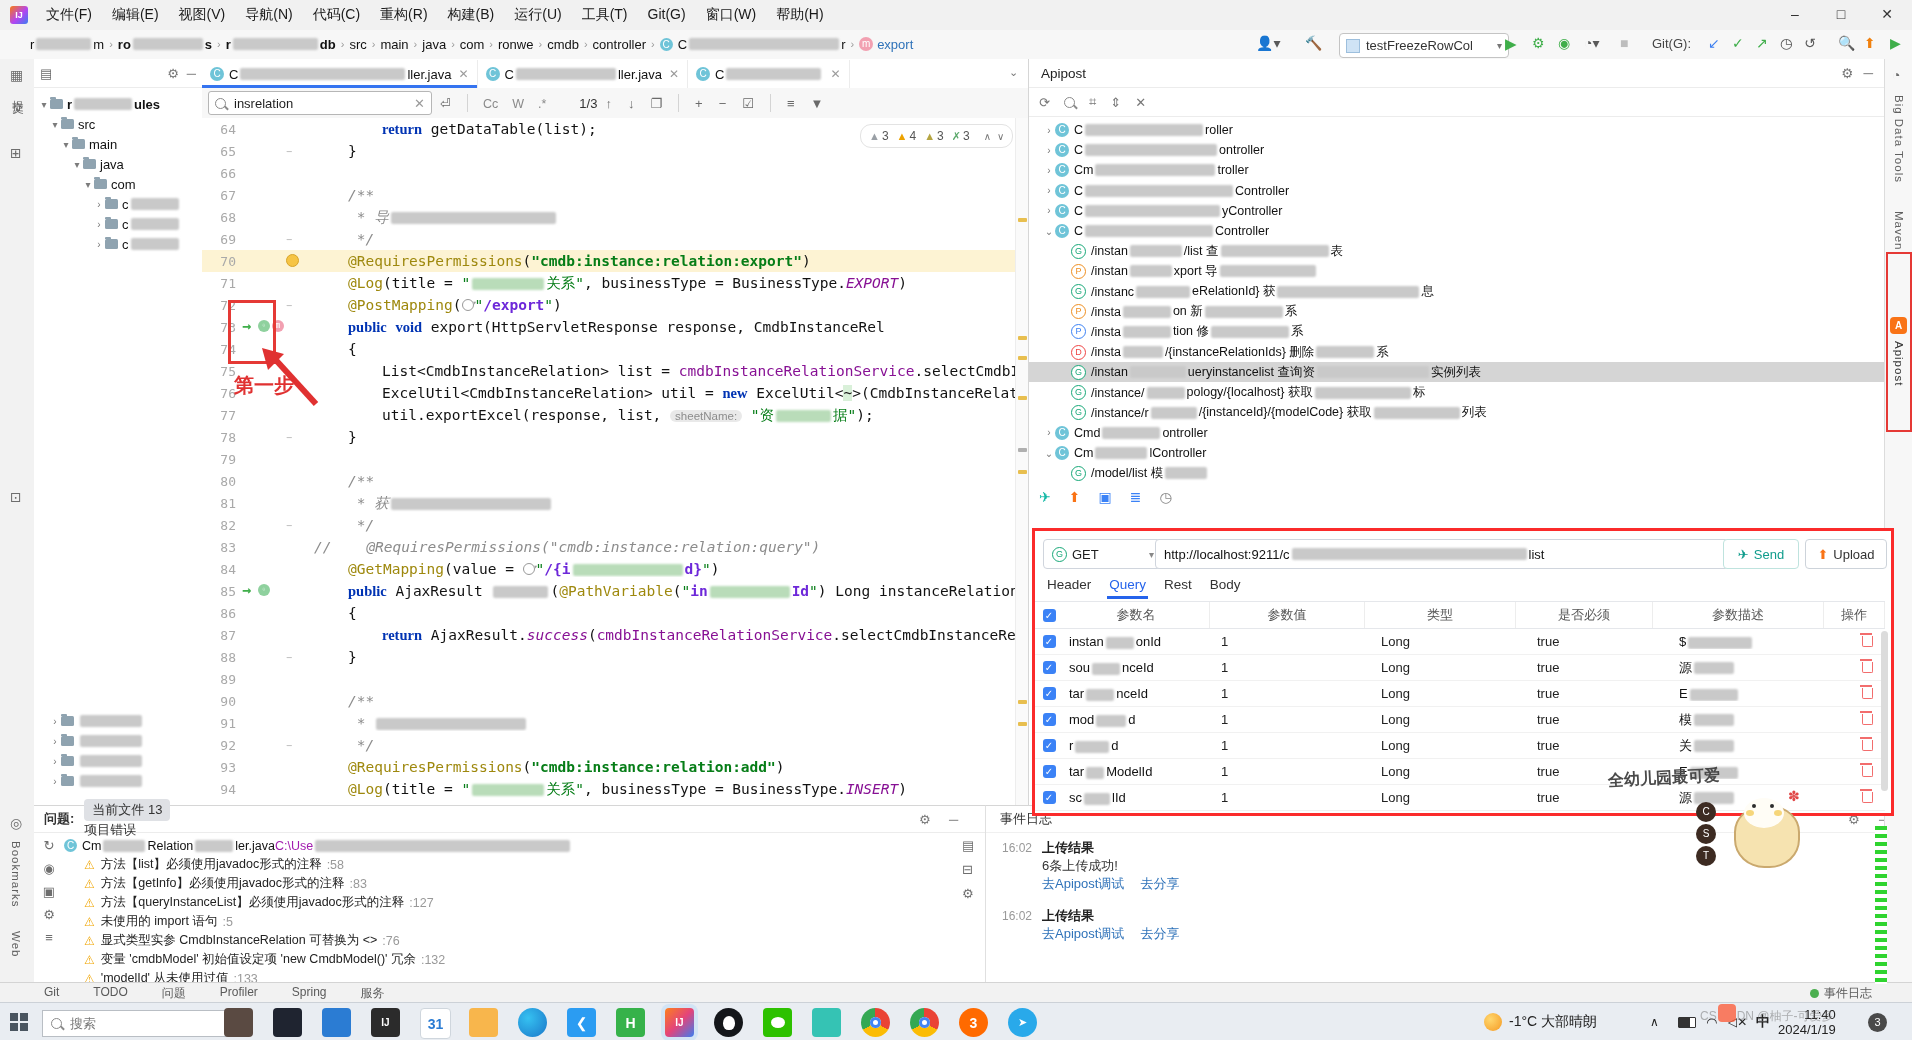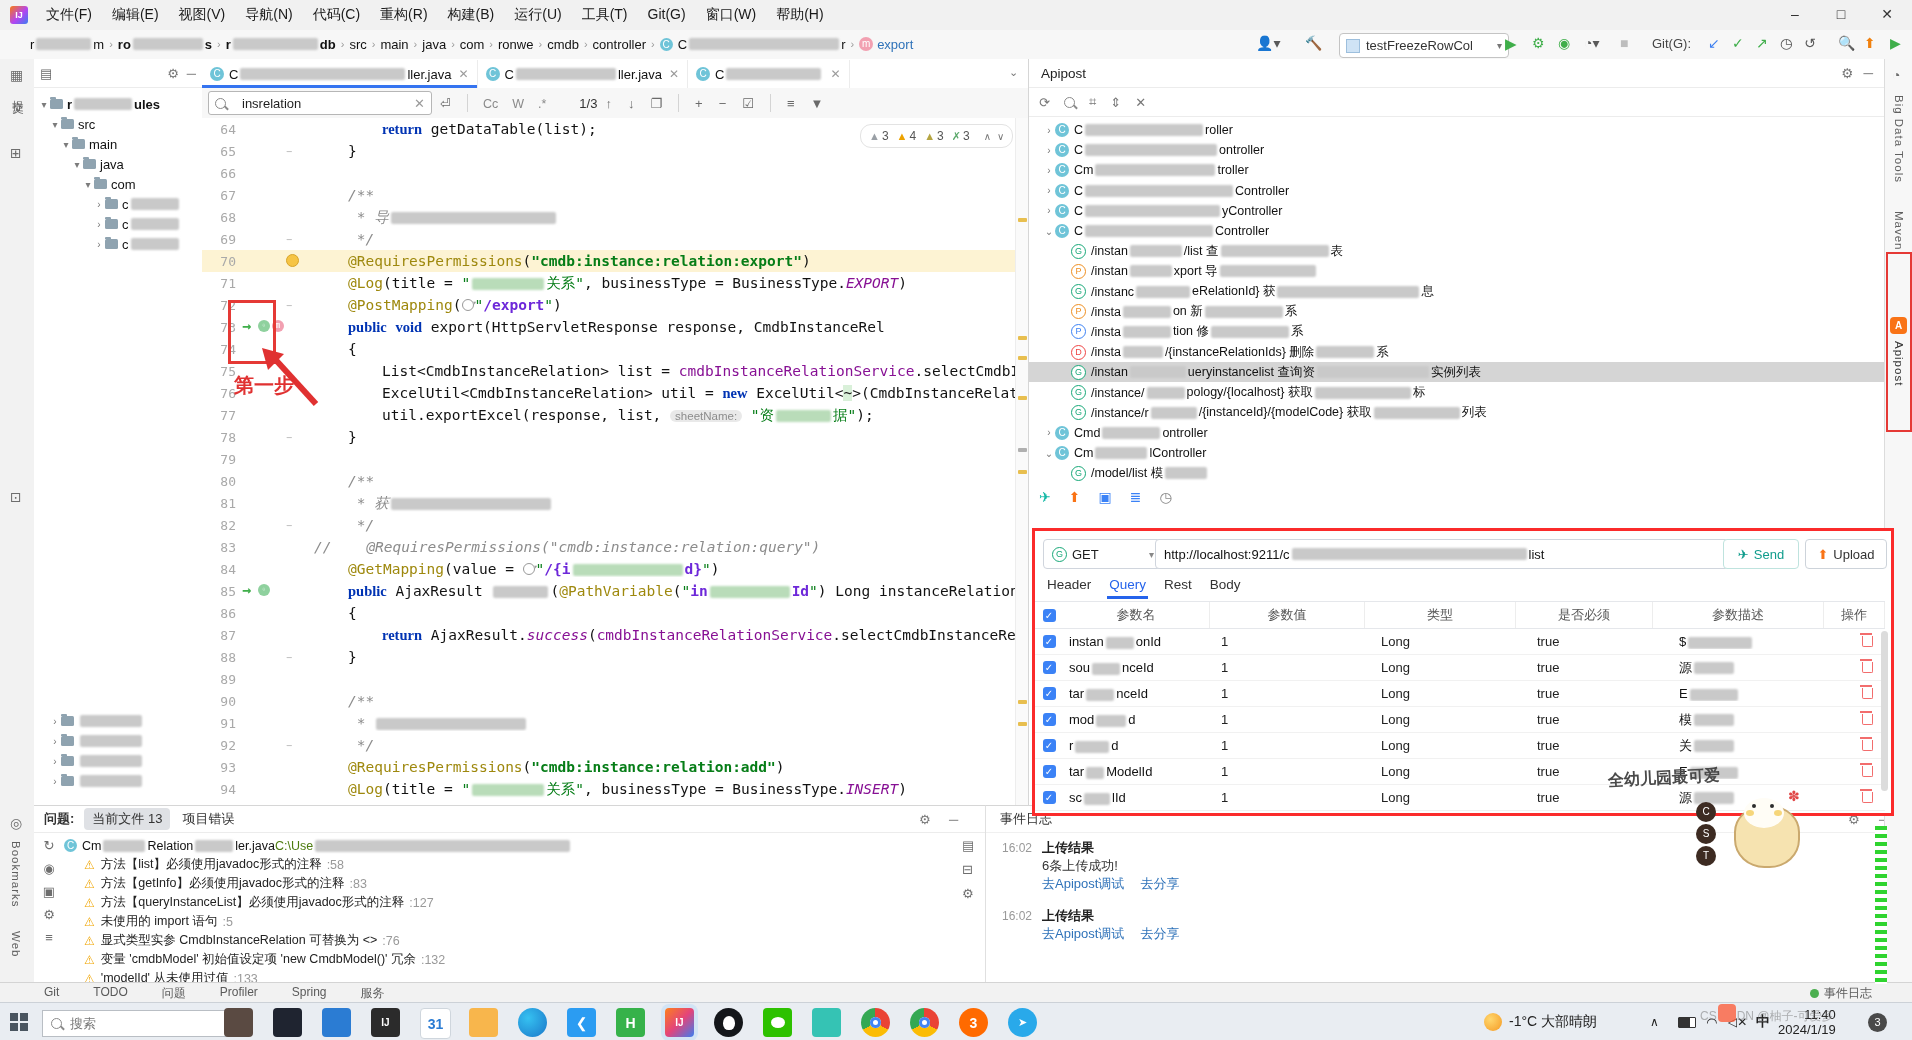--- a/index.html
+++ b/index.html
@@ -357,21 +357,21 @@
         <span class="p">C</span>
         <span class="rd" style="width: 95px;"></span>
         <span class="tab-x">✕</span>
       </div>
     </div>
   <span class="abs" style="left:1009px;top:66px;color:#777;font-size:11px;">⌄</span>
 
   <div class="abs" id="findbar">
     <div id="findbox">
       <span class="mag"></span>
-      <span style="margin-left:16px;color:#1f1f1f;font-size:13px;">insrelation</span>
+      <span style="margin-left:8px;color:#1f1f1f;font-size:13px;">insrelation</span>
       <span style="margin-left:auto;color:#9a9a9a;">✕</span>
     </div>
     <span class="fico">⏎</span>
     <span class="sep-v"></span>
     <span id="findopts"><span class="fopt">Cc</span><span class="fopt">W</span><span class="fopt">.*</span></span>
     <span style="margin-left:26px;color:#333;">1/3</span>
     <span id="findnav"><span class="fico">↑</span><span class="fico">↓</span><span class="fico">❐</span></span>
     <span class="sep-v"></span>
     <span id="findfilters"><span class="fico">+</span><span class="fico">−</span><span class="fico">☑</span></span>
     <span class="sep-v"></span>
@@ -733,21 +733,21 @@
         <div class="ptable-r">
           <span class="col-req"></span>
         </div>
       </div>
     <div style="position:absolute;right:3px;top:100px;width:7px;height:160px;background:#dcdcdc;border-radius:4px;"></div>
   </div>
 
   <div class="abs" id="problems">
     <div id="probtabs">
       <span style="font-weight:bold;margin-right:10px;">问题:</span>
-      <span id="probtabitems" style="display:flex;align-items:center;">
+      <span id="probtabitems" style="display:flex;align-items:flex-start;flex-direction:column;">
           <span class="probtab sel">当前文件 13</span>
           <span class="probtab">项目错误</span>
         </span>
       <span style="position:absolute;left:885px;color:#777;">⚙</span>
       <span style="position:absolute;left:915px;color:#777;">─</span>
     </div>
     <div style="position:absolute;left:2px;top:32px;width:26px;" id="probicons">
         <div style="color: rgb(110, 110, 110); font-size: 13px; text-align: center; margin-bottom: 8px;">↻</div>
         <div style="color: rgb(110, 110, 110); font-size: 13px; text-align: center; margin-bottom: 8px;">◉</div>
         <div style="color: rgb(110, 110, 110); font-size: 13px; text-align: center; margin-bottom: 8px;">▣</div>
@@ -755,21 +755,21 @@
         <div style="color: rgb(110, 110, 110); font-size: 13px; text-align: center; margin-bottom: 8px;">≡</div>
       </div>
     <div style="position:absolute;left:30px;top:30px;width:890px;" id="problist">
         <div class="prow">
           <span class="cls-ic" style="width: 13px; height: 13px; line-height: 13px;">C</span>
           <span class="p">Cm</span>
           <span class="rd" style="width: 42px;"></span>
           <span class="p">Relation</span>
           <span class="rd" style="width: 38px;"></span>
           <span class="p">ler.java</span>
-          <span class="p" style="color: #4d7c0f;">  C:\Use</span>
+          <span class="p" style="color: #a21caf;">  C:\Use</span>
           <span class="rd" style="width: 255px;"></span>
         </div>
         <div class="prow" style="padding-left: 20px;">
           <span class="warn">⚠</span>
           <span>方法【list】必须使用javadoc形式的注释</span>
           <span class="lno">:58</span>
         </div>
         <div class="prow" style="padding-left: 20px;">
           <span class="warn">⚠</span>
           <span>方法【getInfo】必须使用javadoc形式的注释</span>

